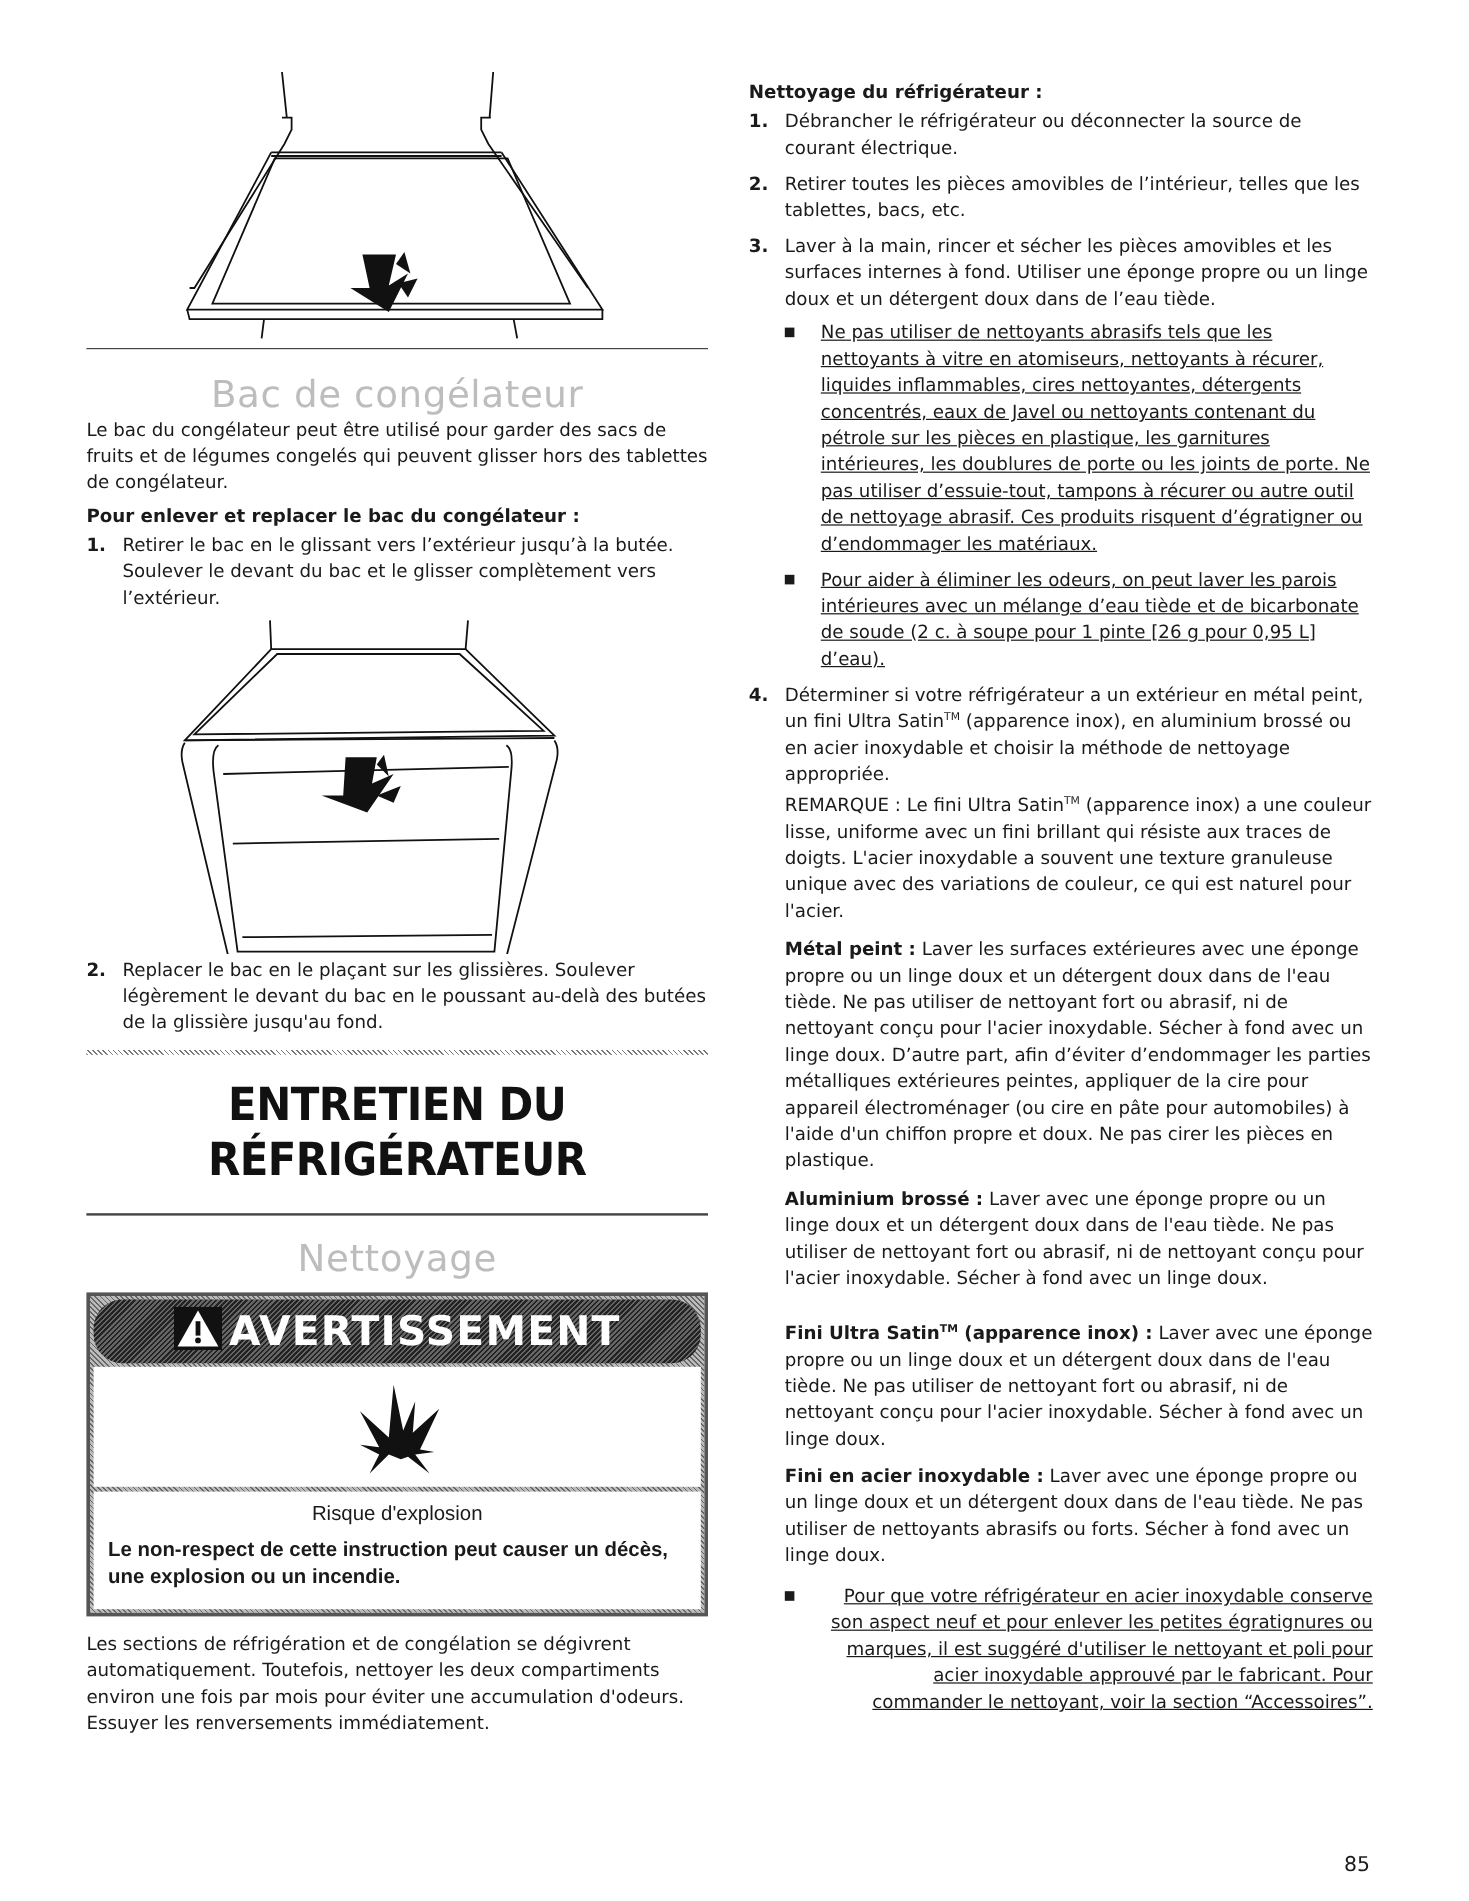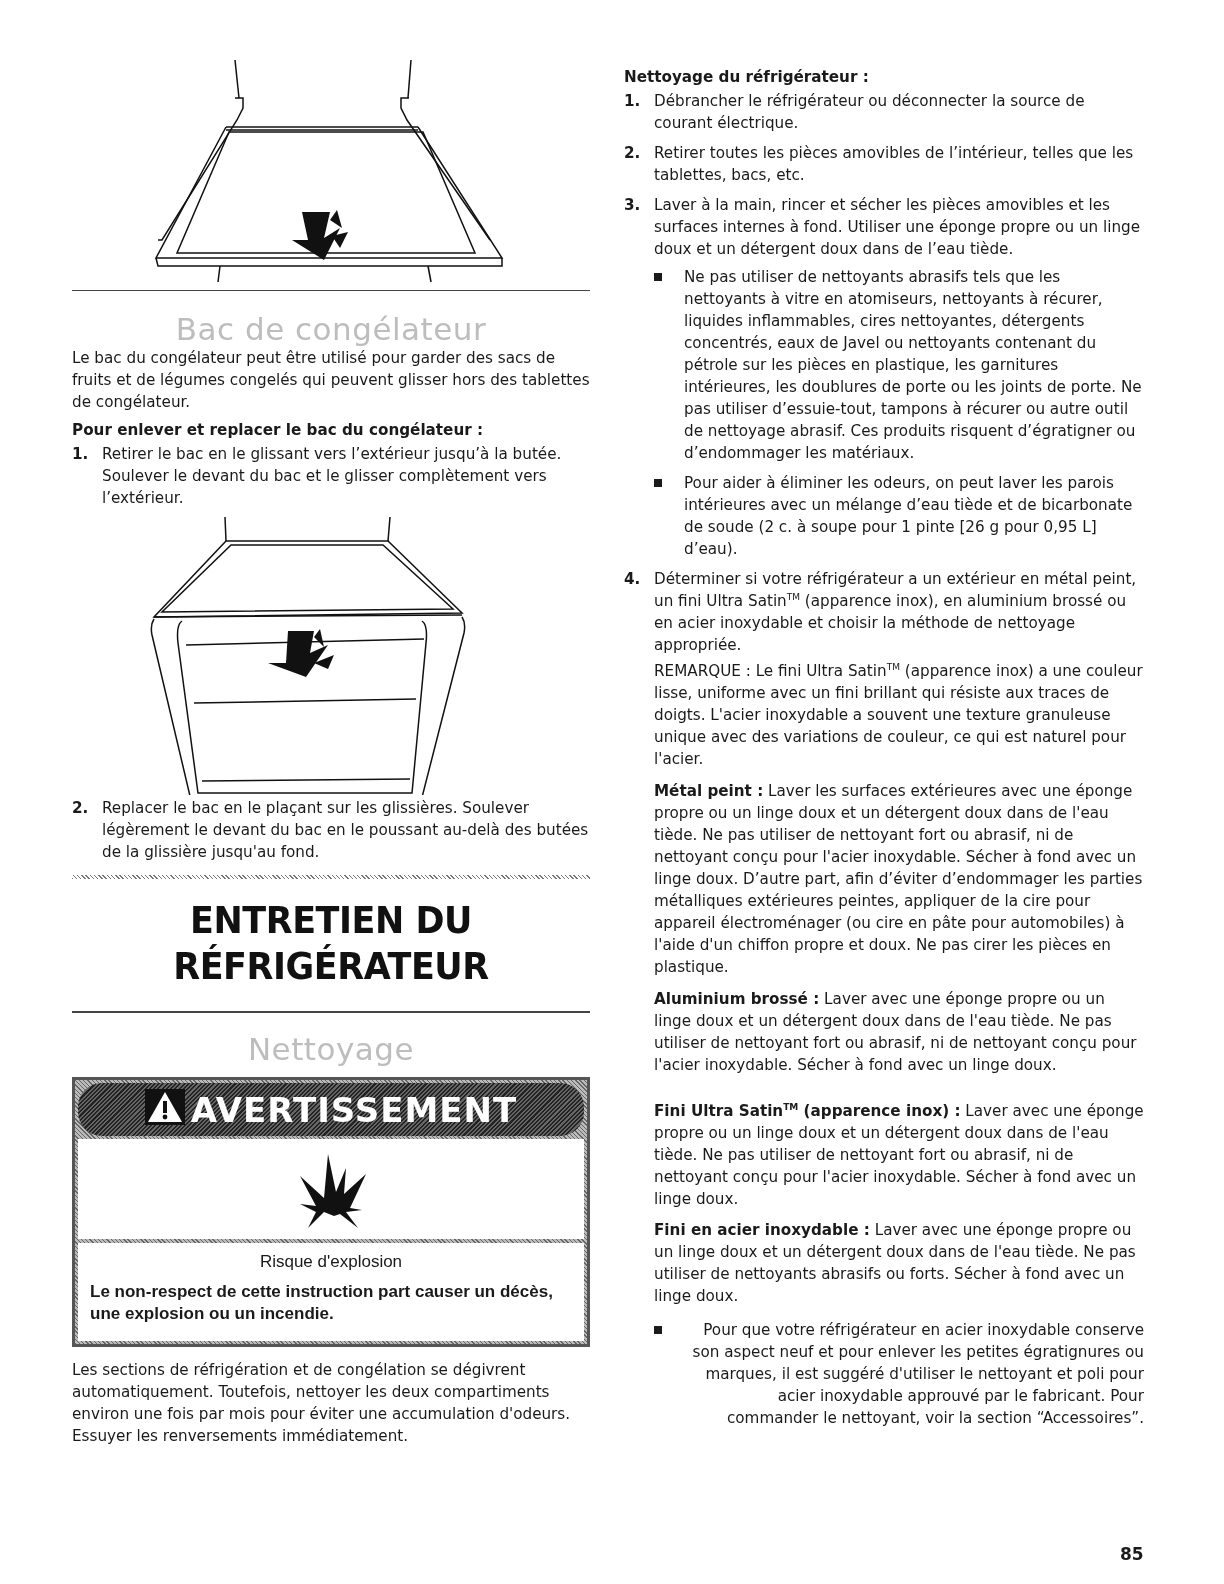--- a/index.html
+++ b/index.html
@@ -40,21 +40,21 @@
   p { margin: 0; }
   .para { margin-bottom: 6px; }
   .bold { font-weight: bold; }
   .subhead { font-weight: bold; margin-bottom: 2px; }
 
   ol.steps { list-style: none; }
   ol.steps > li { position: relative; padding-left: 30px; margin-bottom: 8px; }
   ol.steps > li .num {
     position: absolute; left: 0; top: 0; font-weight: bold;
   }
-  ul.bullets { list-style: none; margin-top: 6px; }
+  ul.bullets { list-style: none; margin-top: 6px; text-decoration: underline; }
   ul.bullets > li { position: relative; padding-left: 30px; margin-bottom: 8px; }
   ul.bullets > li .sq {
     position: absolute; left: 0; top: 7px; width: 8px; height: 8px; background: #1a1a1a;
   }
 
   .big-title {
     text-align: center;
     font-family: "DejaVu Sans", sans-serif;
     font-weight: bold;
     font-size: 38px;
@@ -99,21 +99,21 @@
     font-size: 17px;
     line-height: 22px;
   }
   .warning-body .risk { text-align: center; margin-bottom: 8px; }
   .warning-body .line { font-weight: bold; margin-bottom: 6px; }
 
   sup { font-size: 9px; vertical-align: 6px; line-height: 0; }
 
   .page-num {
     position: absolute; left: 1120px; top: 1543px;
-    font-weight: bold; font-size: 17px;
+    font-weight: normal; font-size: 17px;
   }
 </style>
 </head>
 <body>
 
 <div class="col-left">
 
   <div class="illus" style="height:228px;">
     <svg width="518" height="228" viewBox="0 0 518 228">
       <g fill="none" stroke="#111" stroke-width="1.5">
@@ -206,21 +206,21 @@
       </span>
       <span class="label">AVERTISSEMENT</span>
     </div>
     <div class="warning-icon-row">
       <svg width="90" height="86" viewBox="0 0 90 86">
         <polygon fill="#111" points="14,58 30,60 14,30 38,52 42,8 50,46 60,22 58,48 80,28 64,62 76,64 60,66 72,82 54,68 48,70 38,66 22,82 30,66"></polygon>
       </svg>
     </div>
     <div class="warning-body">
       <div class="risk">Risque d'explosion</div>
-      <div class="line" style="margin-bottom:0;">Le non-respect de cette instruction part causer un décès, une explosion ou un incendie.</div>
+      <div class="line" style="margin-bottom:0;">Le non-respect de cette instruction peut causer un décès, une explosion ou un incendie.</div>
     </div>
   </div>
 
   <p class="para" style="margin-top:12px;">Les sections de réfrigération et de congélation se dégivrent automatiquement. Toutefois, nettoyer les deux compartiments environ une fois par mois pour éviter une accumulation d'odeurs. Essuyer les renversements immédiatement.</p>
 </div>
 
 <div class="col-right">
   <p class="subhead">Nettoyage du réfrigérateur :</p>
 
   <ol class="steps">

